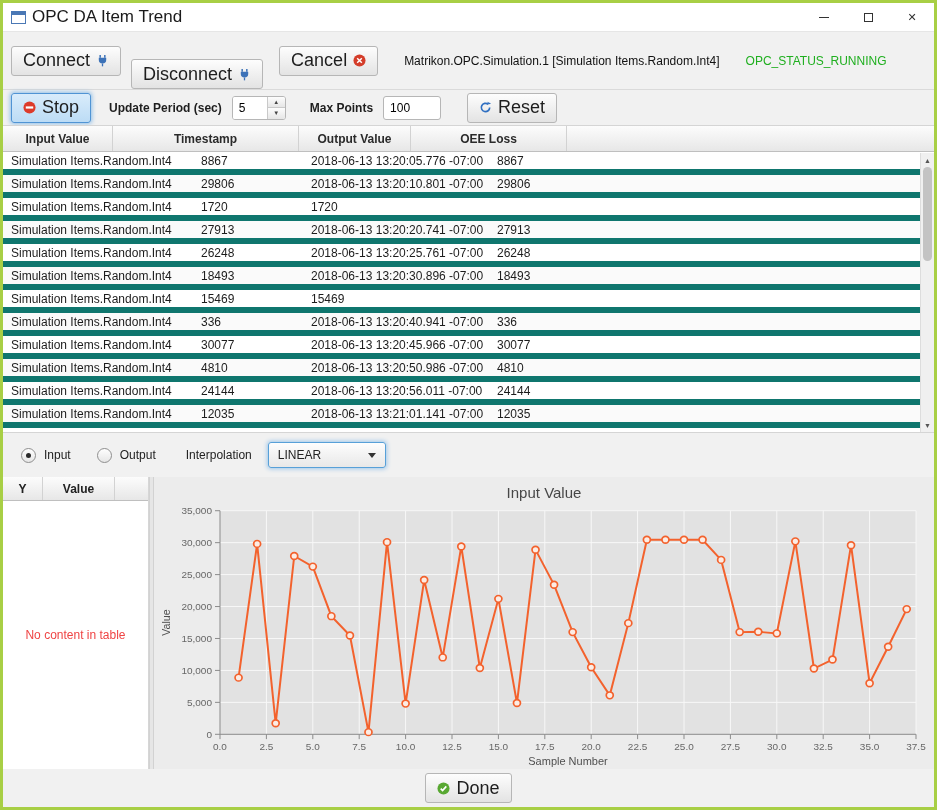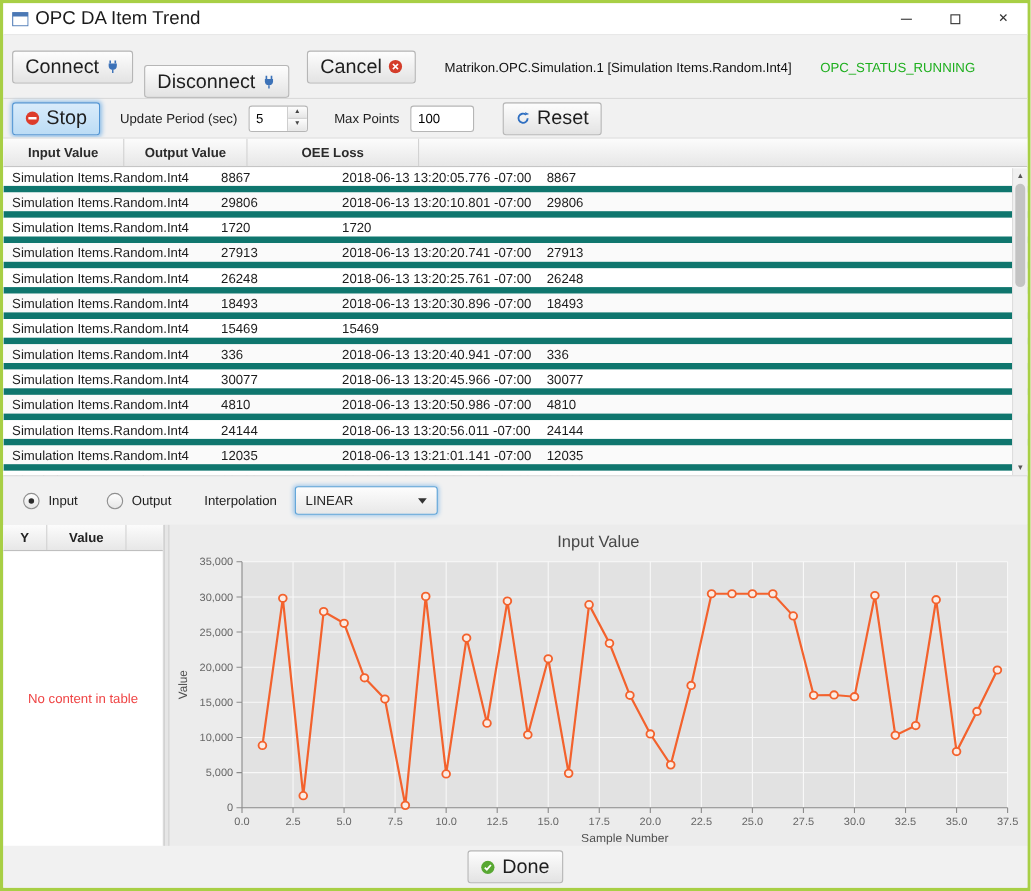--- a/index.html
+++ b/index.html
@@ -27,21 +27,21 @@
          font-size: 18px; color: #1e1e1e; white-space: nowrap; }
   .btn .icon { display: inline-flex; width: 13px; height: 13px; }
   .btn-connect { margin-right: 10px; }
   .btn-disconnect { margin-right: 16px; margin-top: 27px; }
   .btn-cancel { margin-right: 14px; }
   .btn-stop { background: linear-gradient(#d9ecfb, #bcdcf5); border-color: #5094d4;
               box-shadow: 0 0 4px 1px #90bfe8; }
   .server-label { margin-left: 12px; color: #111; }
   .status-label { margin-left: 26px; }
 
-  .t2-label { margin: 0 10px 0 18px; color: #1e1e1e; }
+  .t2-label { margin: 0 10px 0 18px; color: #1e1e1e; font-weight: bold; }
   .spinner { display: flex; height: 24px; border: 1px solid #b6b6b6; border-radius: 3px; background: #fff; overflow: hidden; }
   .spinner input { width: 34px; border: none; outline: none; padding: 0 6px; font-size: 12px; font-family: "Liberation Sans", sans-serif; }
   .spin-btns { display: flex; flex-direction: column; width: 18px; border-left: 1px solid #c9c9c9; }
   .spin-btn { flex: 1; display: flex; align-items: center; justify-content: center; font-size: 6px; color: #444;
               background: linear-gradient(#fdfdfd, #e6e6e6); }
   .spin-btn + .spin-btn { border-top: 1px solid #c9c9c9; }
   .txt-input { width: 58px; height: 24px; border: 1px solid #b6b6b6; border-radius: 3px; padding: 0 6px;
                font-size: 12px; font-family: "Liberation Sans", sans-serif; outline: none; }
   .btn-reset { margin-left: 26px; }
 
@@ -67,21 +67,21 @@
   .scroll-track-rest { flex: 1; }
 
   
   .controls-row { flex: 0 0 44px; display: flex; align-items: center; padding: 0 18px; background: #f1f1f1; }
   .radio { display: inline-flex; align-items: center; gap: 8px; margin-right: 26px; }
   .radio-circle { width: 15px; height: 15px; border-radius: 50%; border: 1px solid #8f8f8f;
                   background: linear-gradient(#fefefe, #e6e6e6); position: relative; }
   .radio-circle.selected::after { content: ""; position: absolute; left: 4px; top: 4px; width: 5px; height: 5px;
                                   border-radius: 50%; background: #2b2b2b; }
   .interp-label { margin: 0 16px 0 4px; }
-  .combo { display: flex; align-items: center; justify-content: space-between; width: 130px; height: 26px;
+  .combo { display: flex; align-items: center; justify-content: space-between; width: 118px; height: 26px;
            padding: 0 9px; border: 1px solid #57a0d8; border-radius: 3px;
            background: linear-gradient(#fdfdfd, #e8e8e8); box-shadow: 0 0 4px 1px #9ec7ea; }
   .combo-arrow { width: 0; height: 0; border-left: 4px solid transparent; border-right: 4px solid transparent;
                  border-top: 5px solid #333; }
 
   
   .split { flex: 1; display: flex; background: #ececec; overflow: hidden; }
   .side-panel { flex: 0 0 146px; background: #fff; display: flex; flex-direction: column; border-right: 1px solid #d6d6d6; }
   .side-header { flex: 0 0 24px; display: flex; background: linear-gradient(#fcfcfc, #e7e7e7); border-bottom: 1px solid #bfbfbf; }
   .side-hcell { display: flex; align-items: center; justify-content: center; font-weight: bold; font-size: 12px;
@@ -186,20 +186,21 @@
           <path d="M8.8 0.8l1.5 2.9 2.7-.9z" fill="#2f6fc1"></path>
         </svg>
       </span>
       <span>Reset</span>
     </button>
   </div>
 
   <div class="table-area">
     <div class="tbl-header">
       <div class="hcell col-input">Input Value</div>
+      <div class="hcell col-ts">Timestamp</div>
       <div class="hcell col-output">Output Value</div>
       <div class="hcell col-oee">OEE Loss</div>
       <div class="hcell col-fill"></div>
     </div>
     <div class="tbl-body">
         <div class="tbl-row">
           <div class="cell col-item">Simulation Items.Random.Int4</div>
           <div class="cell col-input">8867</div>
           <div class="cell col-ts">2018-06-13 13:20:05.776 -07:00</div>
           <div class="cell col-output">8867</div>

